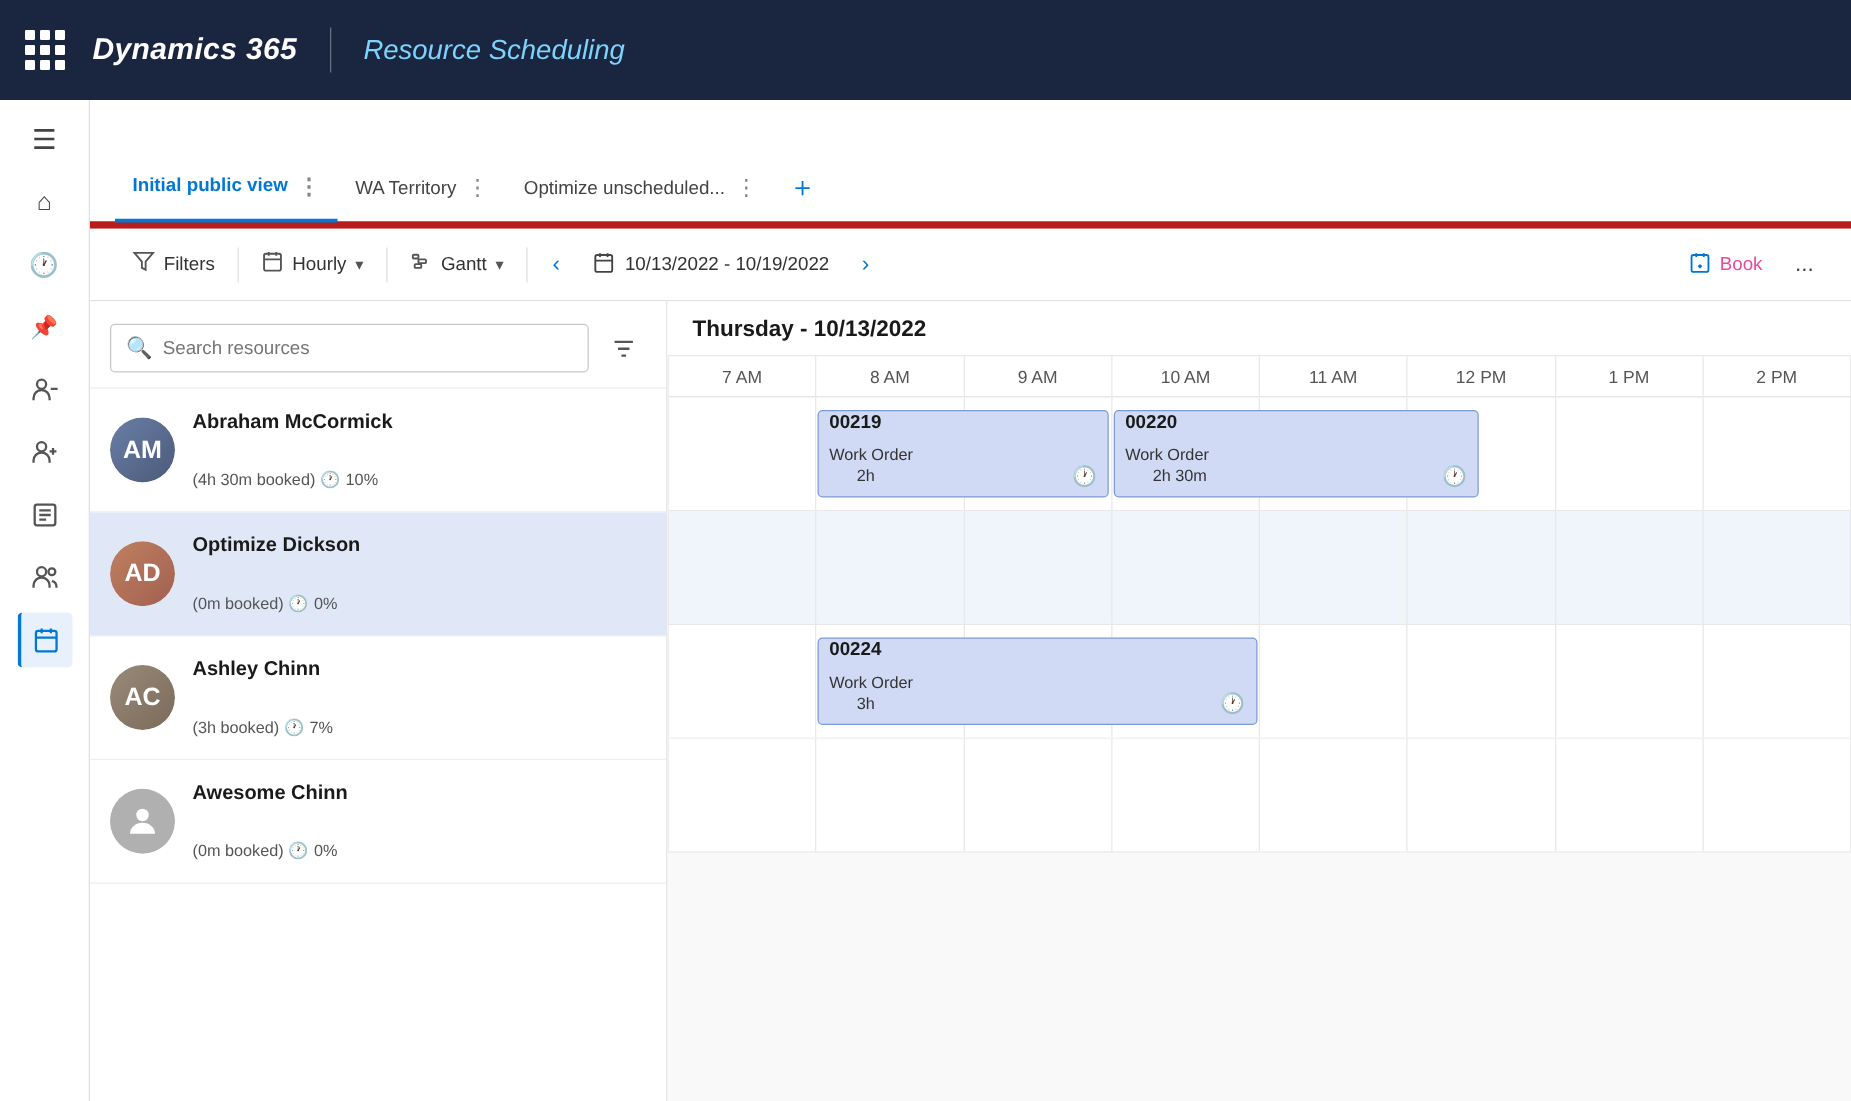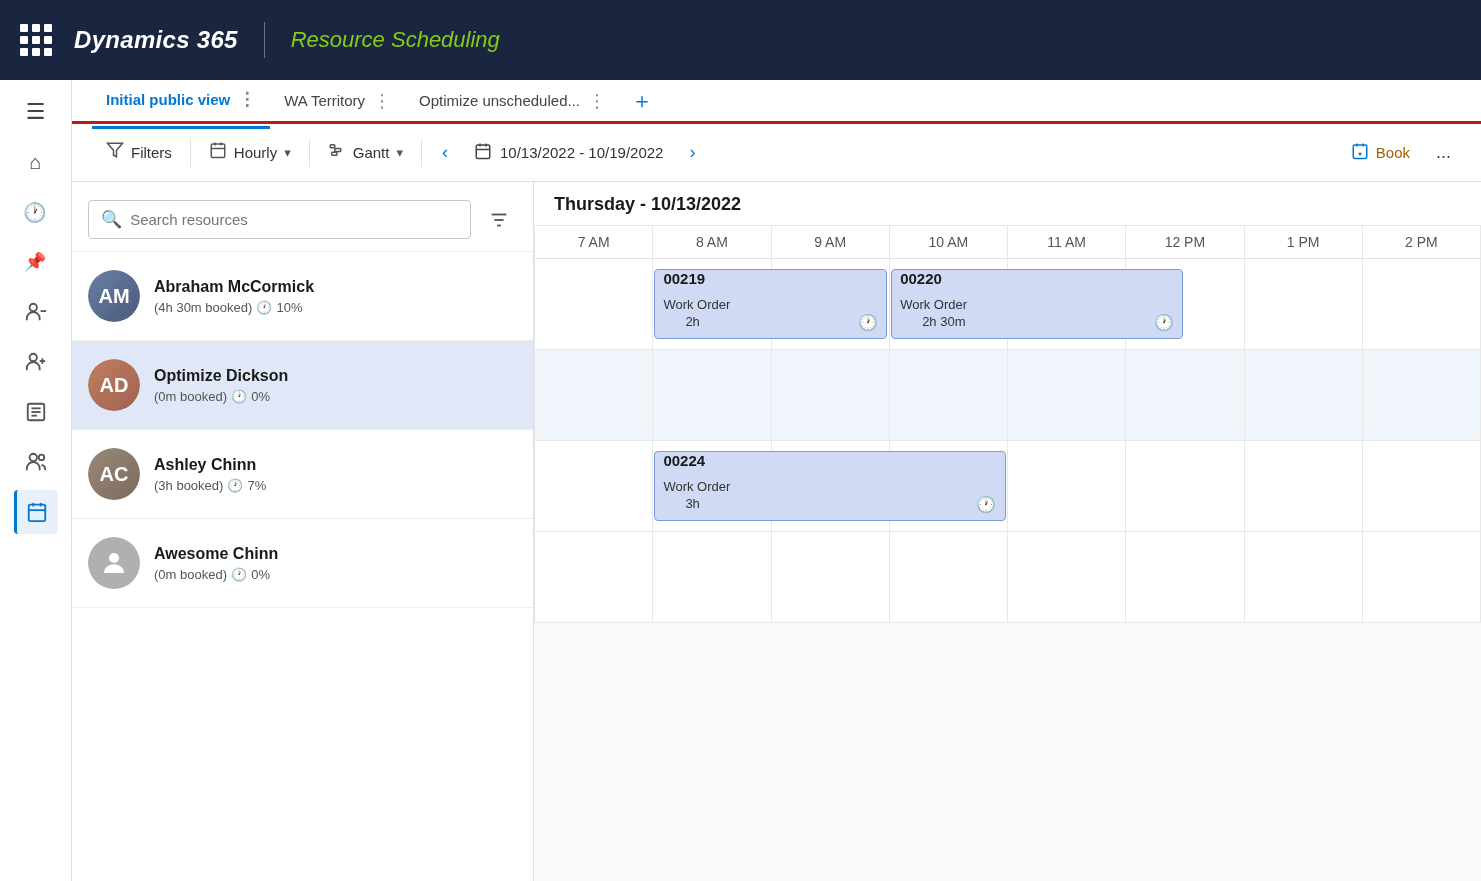--- a/index.html
+++ b/index.html
@@ -34,21 +34,21 @@
       font-weight: 700;
       letter-spacing: 0.3px;
     }
     .top-nav .divider {
       width: 1px;
       height: 36px;
       background: rgba(255,255,255,0.35);
       margin: 0 8px;
     }
     .top-nav .module-title {
-      color: #84cc16;
+      color: #7dd3fc;
       font-size: 22px;
       font-weight: 400;
     }
 
     
     .main-layout {
       display: flex;
       height: calc(881px - 80px);
     }
 
@@ -87,25 +87,26 @@
       display: flex;
       flex-direction: column;
       background: #fff;
       overflow: hidden;
     }
 
     
     .tabs-row {
       display: flex;
       align-items: center;
-      border-bottom: 3px solid #b91c1c;
+      border-bottom: 6px solid #b91c1c;
       padding: 0 20px;
-      height: 44px;
+      height: 60px;
       background: #fff;
       gap: 0;
+      margin-top: 43px;
     }
     .tab {
       display: flex;
       align-items: center;
       gap: 8px;
       padding: 0 14px;
       height: 56px;
       cursor: pointer;
       font-size: 15px;
       color: #444;
@@ -185,21 +186,21 @@
       cursor: pointer;
     }
     .book-btn {
       display: flex;
       align-items: center;
       gap: 7px;
       padding: 7px 16px;
       border-radius: 4px;
       cursor: pointer;
       font-size: 15px;
-      color: #a16207;
+      color: #ec4899;
       font-weight: 500;
       border: none;
       background: transparent;
     }
     .more-btn {
       padding: 6px 10px;
       cursor: pointer;
       font-size: 18px;
       color: #444;
       border: none;
@@ -273,21 +274,21 @@
     .resource-avatar {
       width: 52px; height: 52px;
       border-radius: 50%;
       overflow: hidden;
       flex-shrink: 0;
       background: #ddd;
       display: flex; align-items: center; justify-content: center;
     }
     .resource-info { display: flex; flex-direction: column; gap: 4px; }
     .resource-name { font-size: 16px; font-weight: 600; color: #1a1a1a; }
-    .resource-meta { font-size: 13px; color: #555; display: flex; gap: 4px; }
+    .resource-meta { font-size: 13px; color: #555; display: flex; gap: 4px; margin-top: 25px; }
 
     
     .gantt-panel {
       flex: 1;
       display: flex;
       flex-direction: column;
       overflow: hidden;
       background: #f9f9f9;
     }
     .gantt-header-section {

